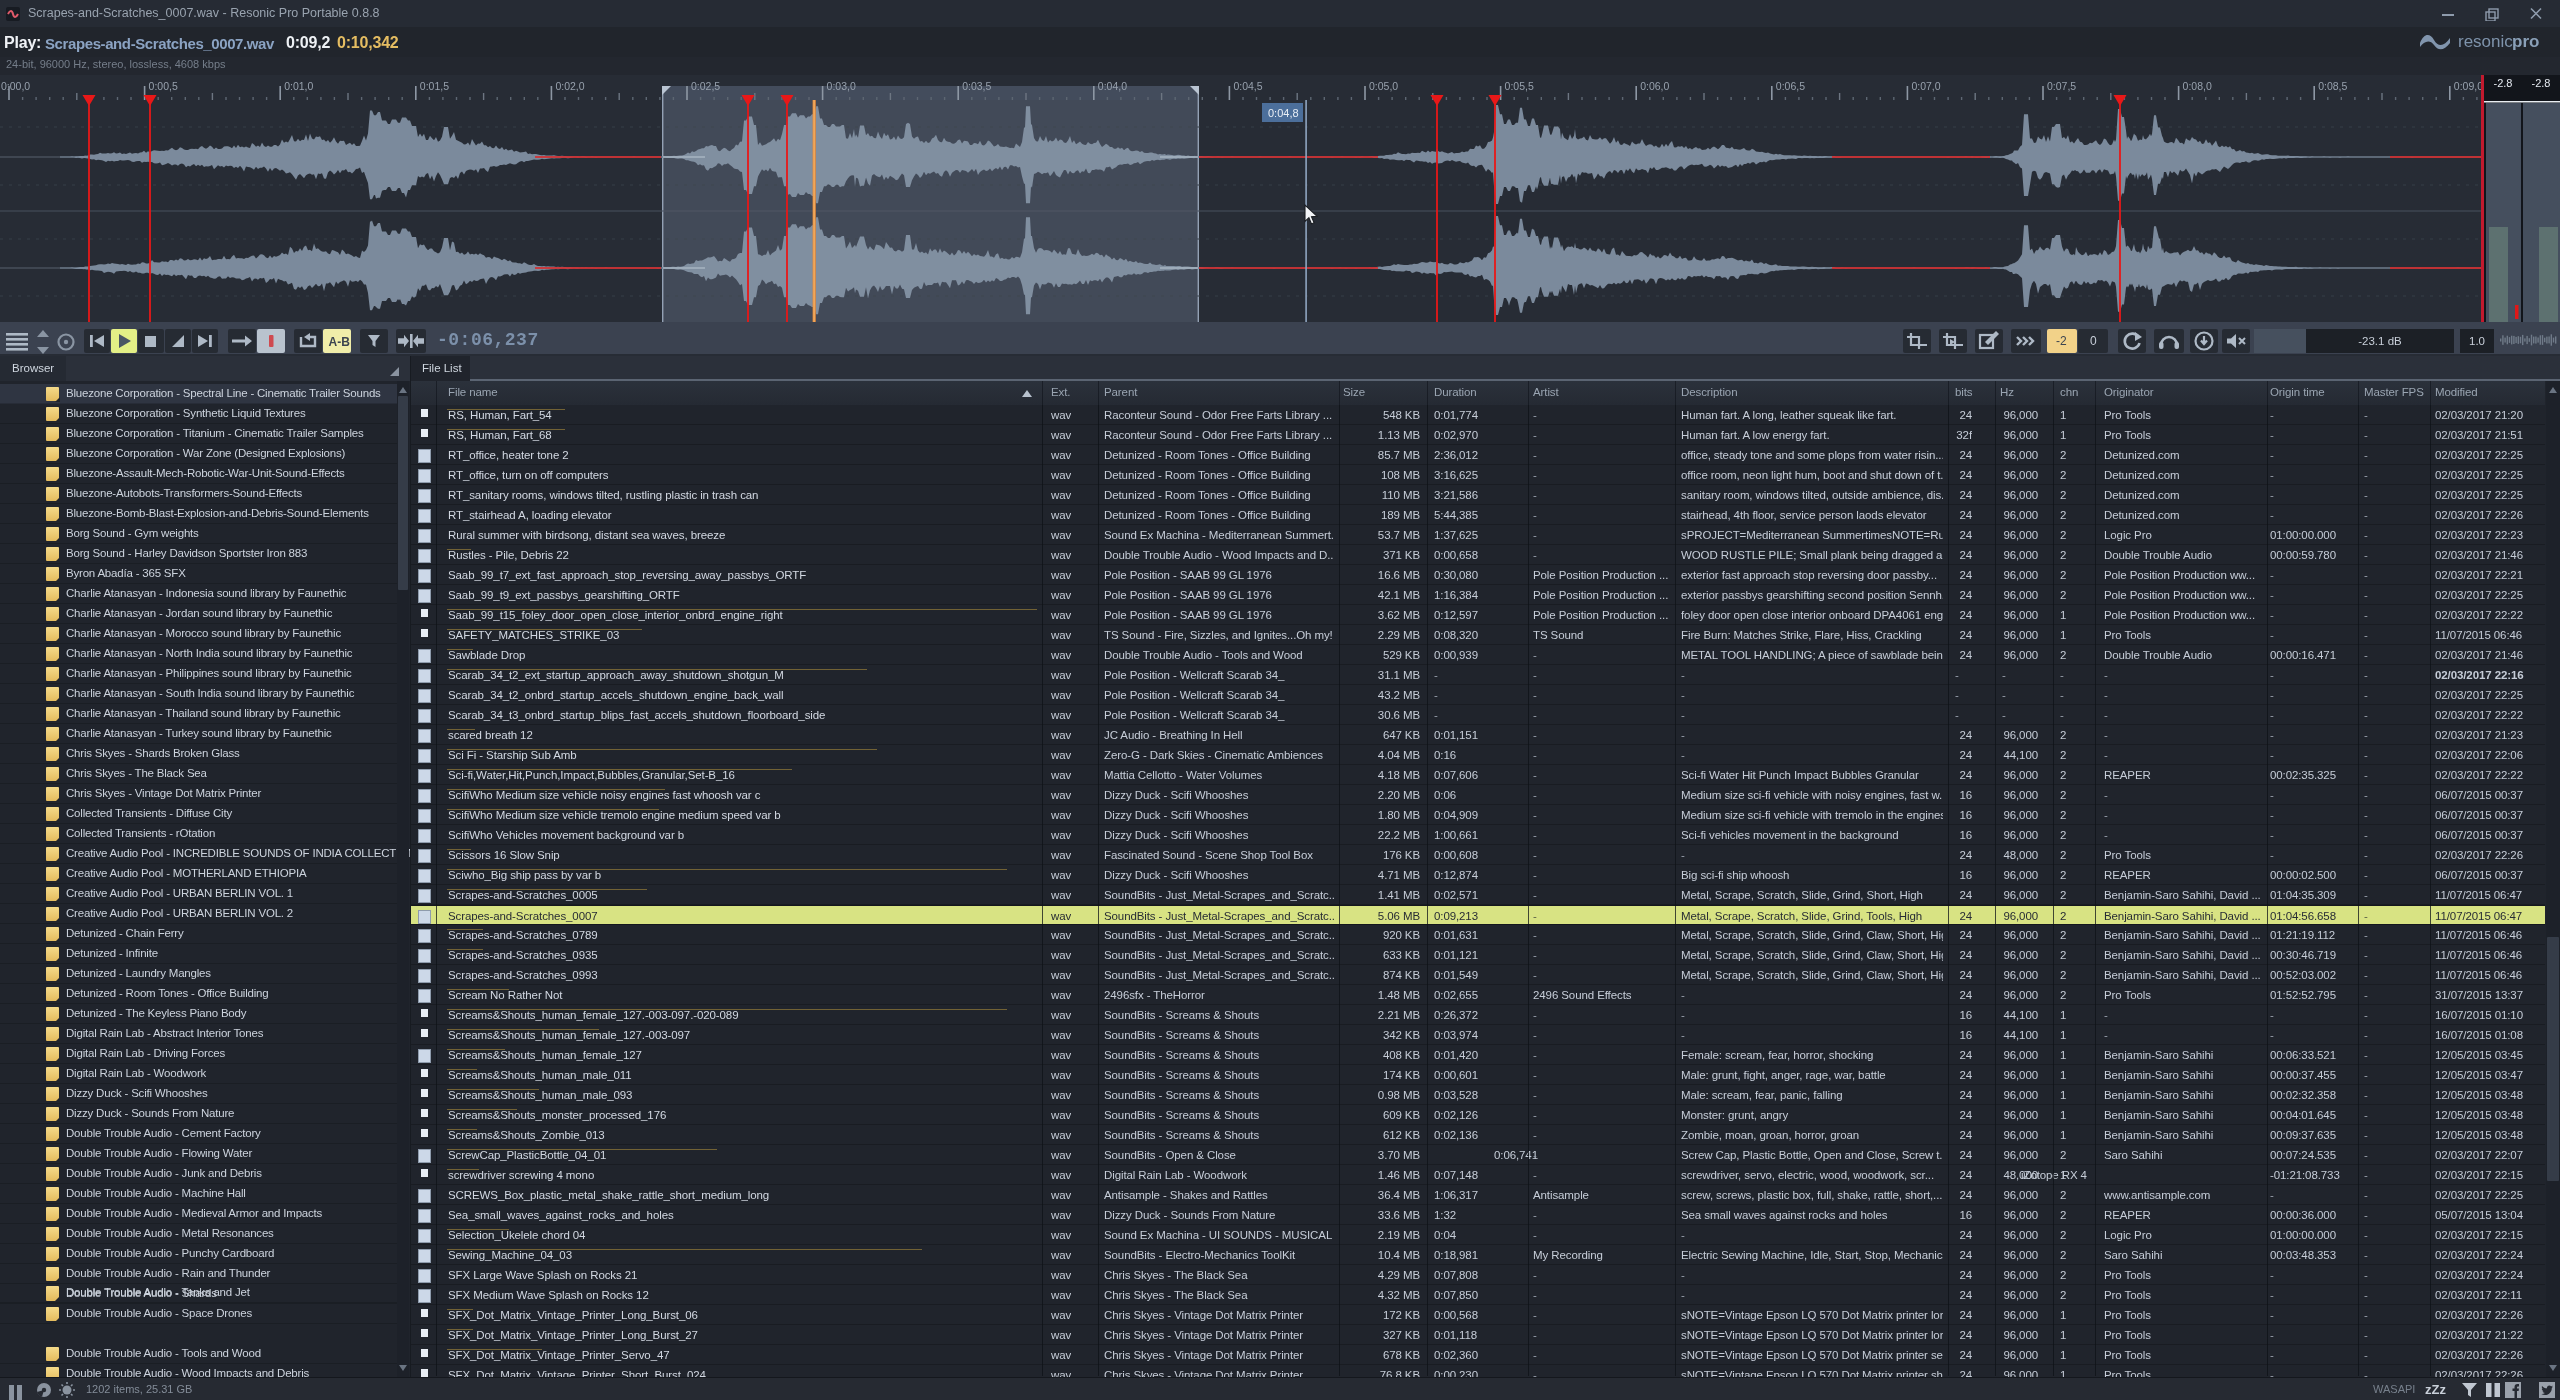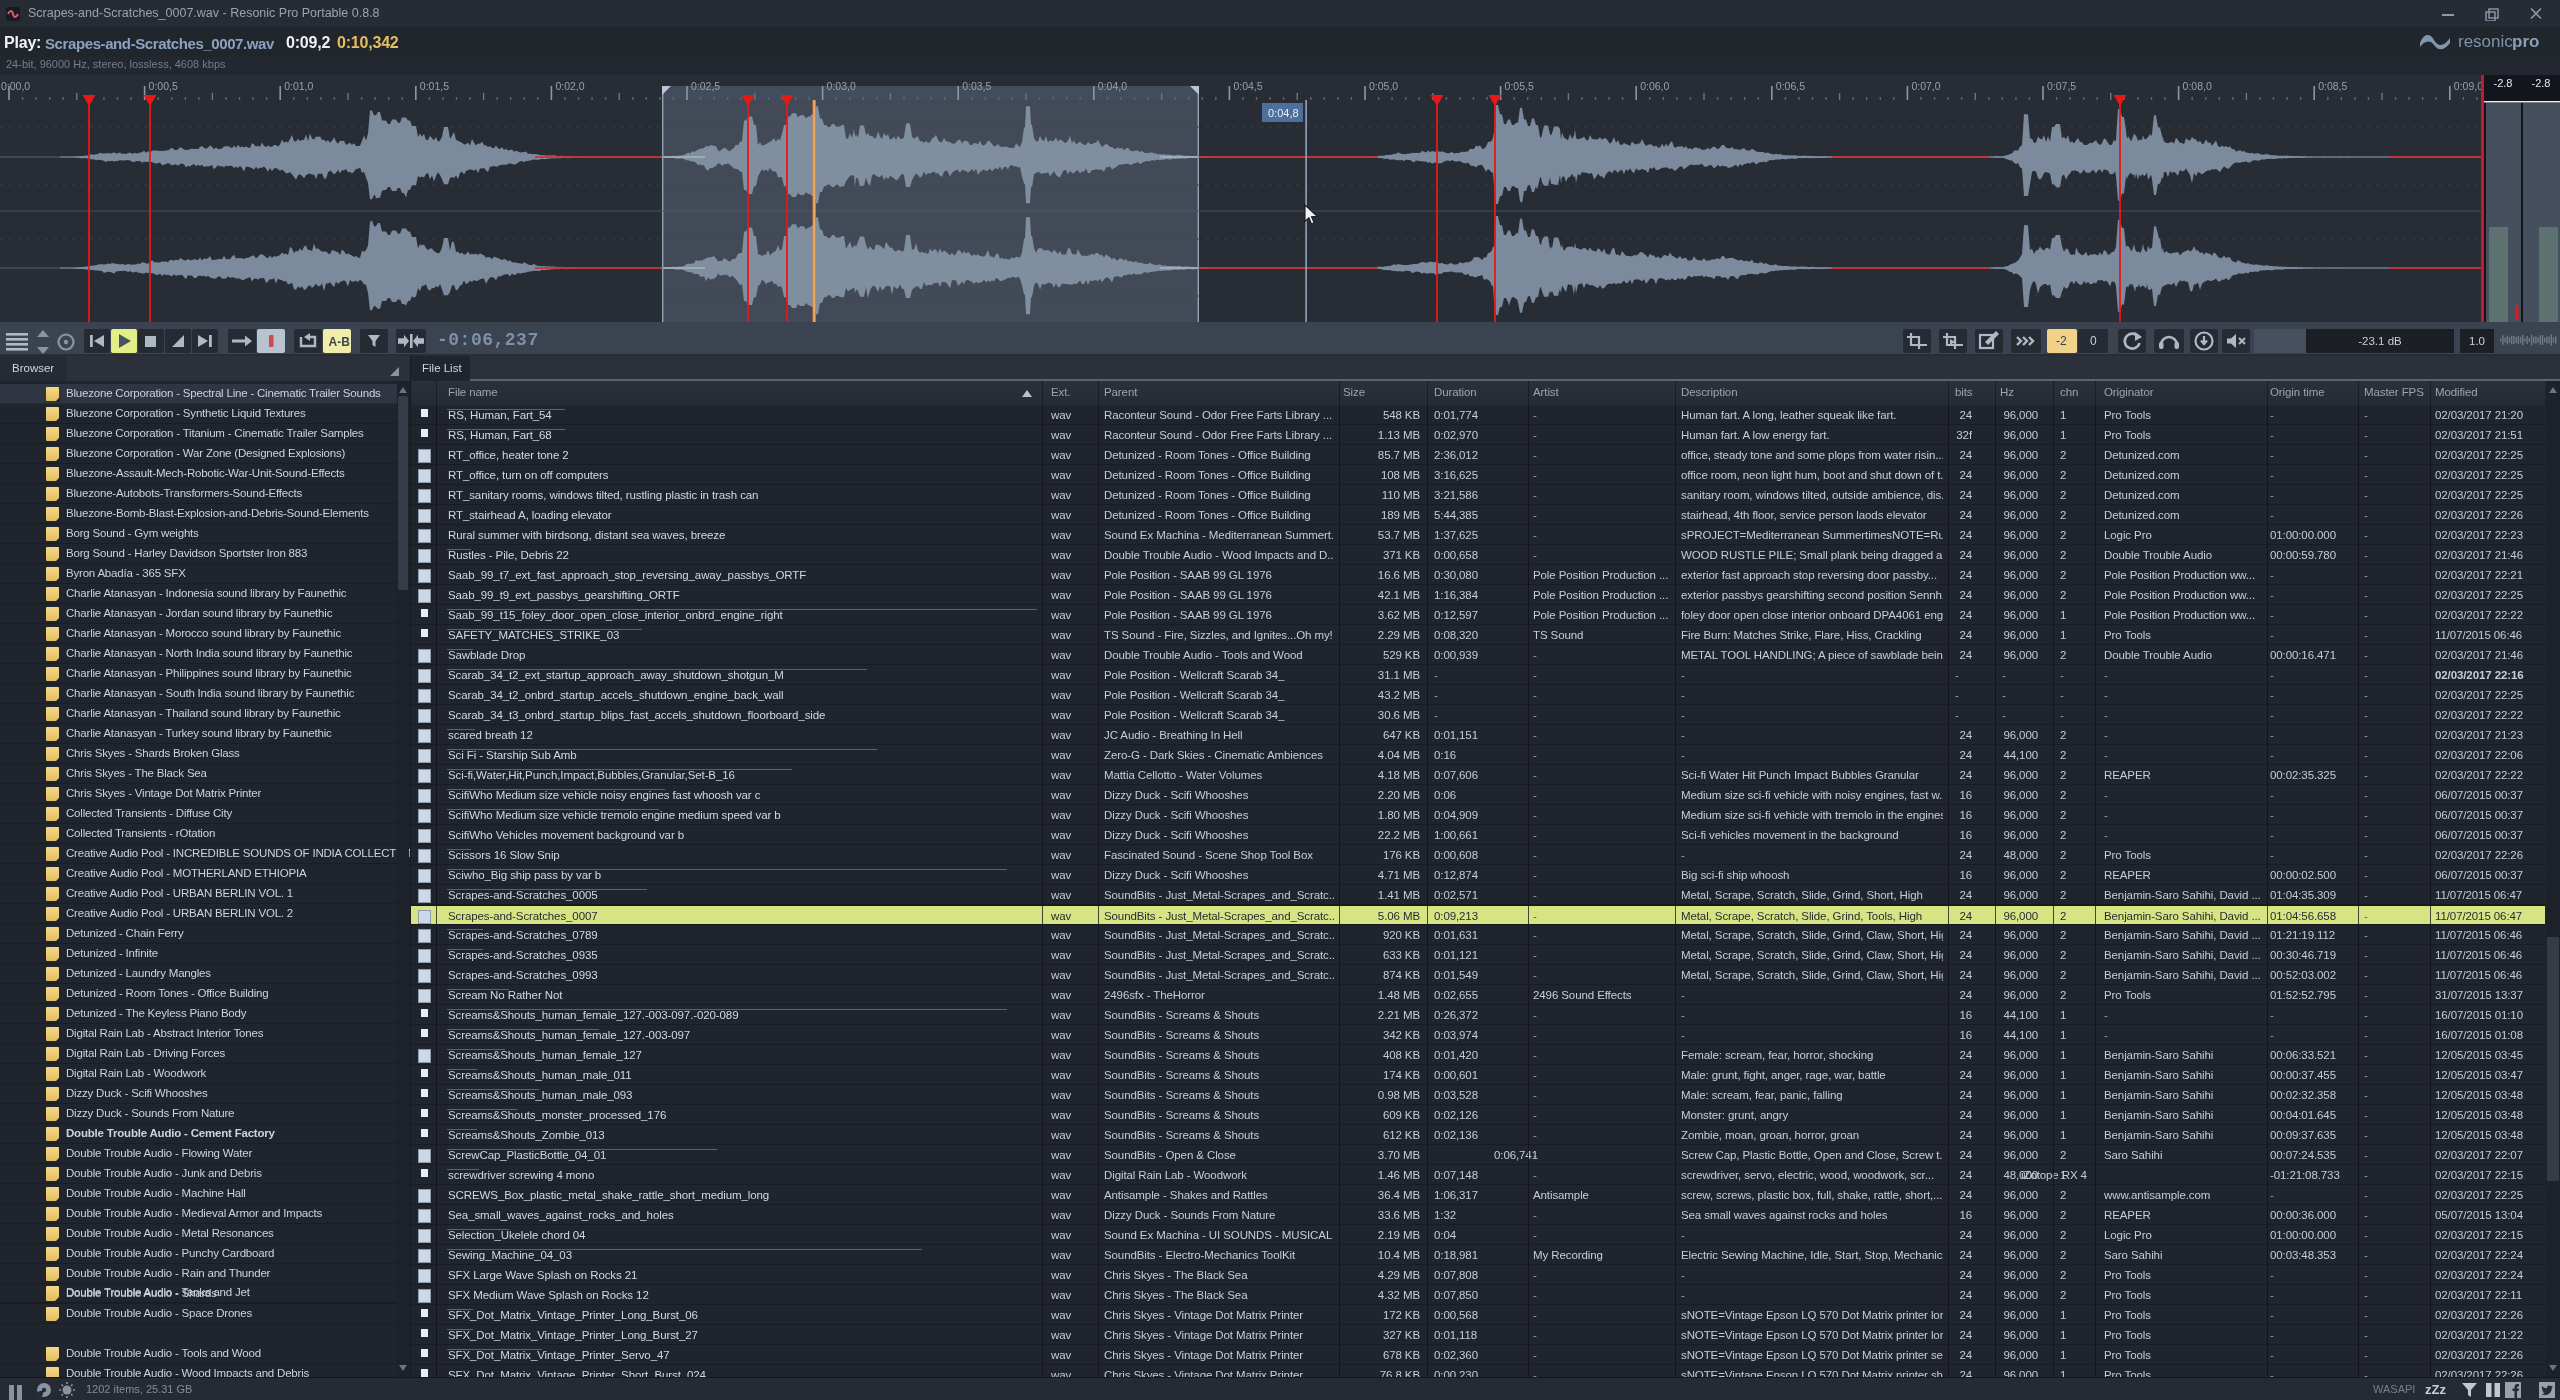--- a/index.html
+++ b/index.html
@@ -600,21 +600,21 @@
       <div class="t">Digital Rain Lab - Woodwork</div>
     </div>
     <div class="brow" style="top:703px;">
       <div class="fold"></div>
       <div class="t">Dizzy Duck -  Scifi Whooshes</div>
     </div>
     <div class="brow" style="top:723px;">
       <div class="fold"></div>
       <div class="t">Dizzy Duck -  Sounds From Nature</div>
     </div>
-    <div class="brow" style="top:743px;font-weight:bold;">
+    <div class="brow" style="top:743px;">
       <div class="fold"></div>
       <div class="t">Double Trouble Audio - Cement Factory</div>
     </div>
     <div class="brow" style="top:763px;">
       <div class="fold"></div>
       <div class="t">Double Trouble Audio - Flowing Water</div>
     </div>
     <div class="brow" style="top:783px;">
       <div class="fold"></div>
       <div class="t">Double Trouble Audio - Junk and Debris</div>

